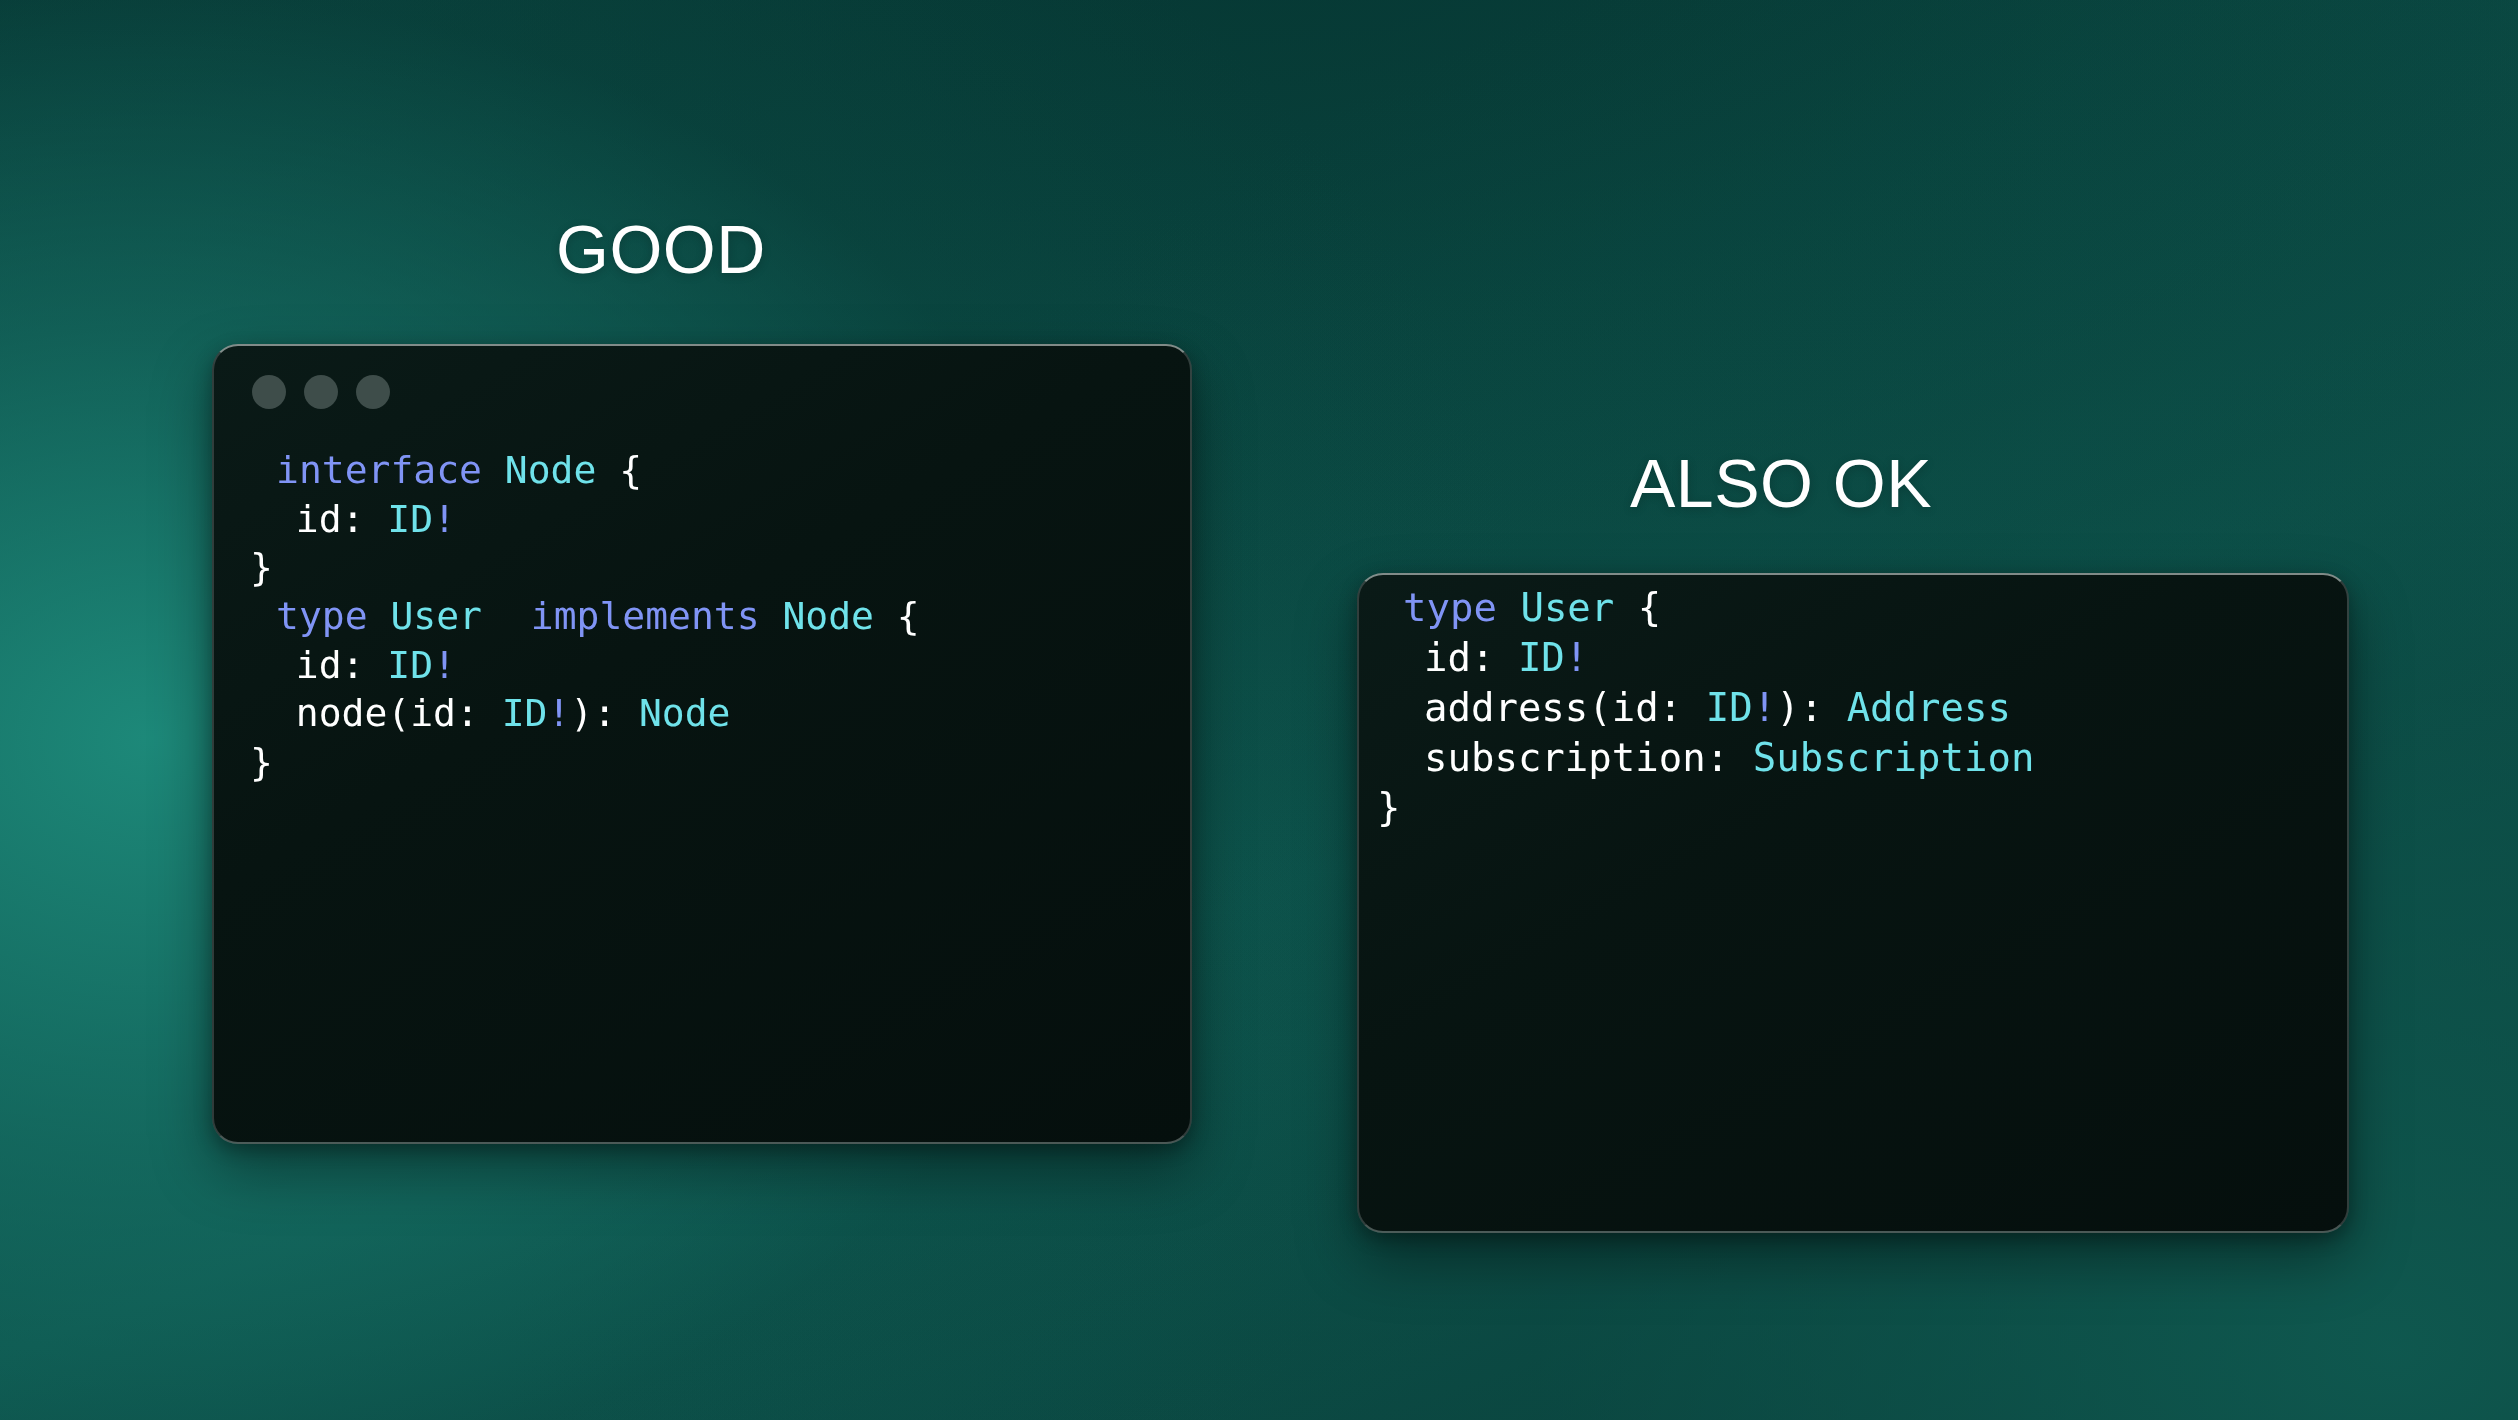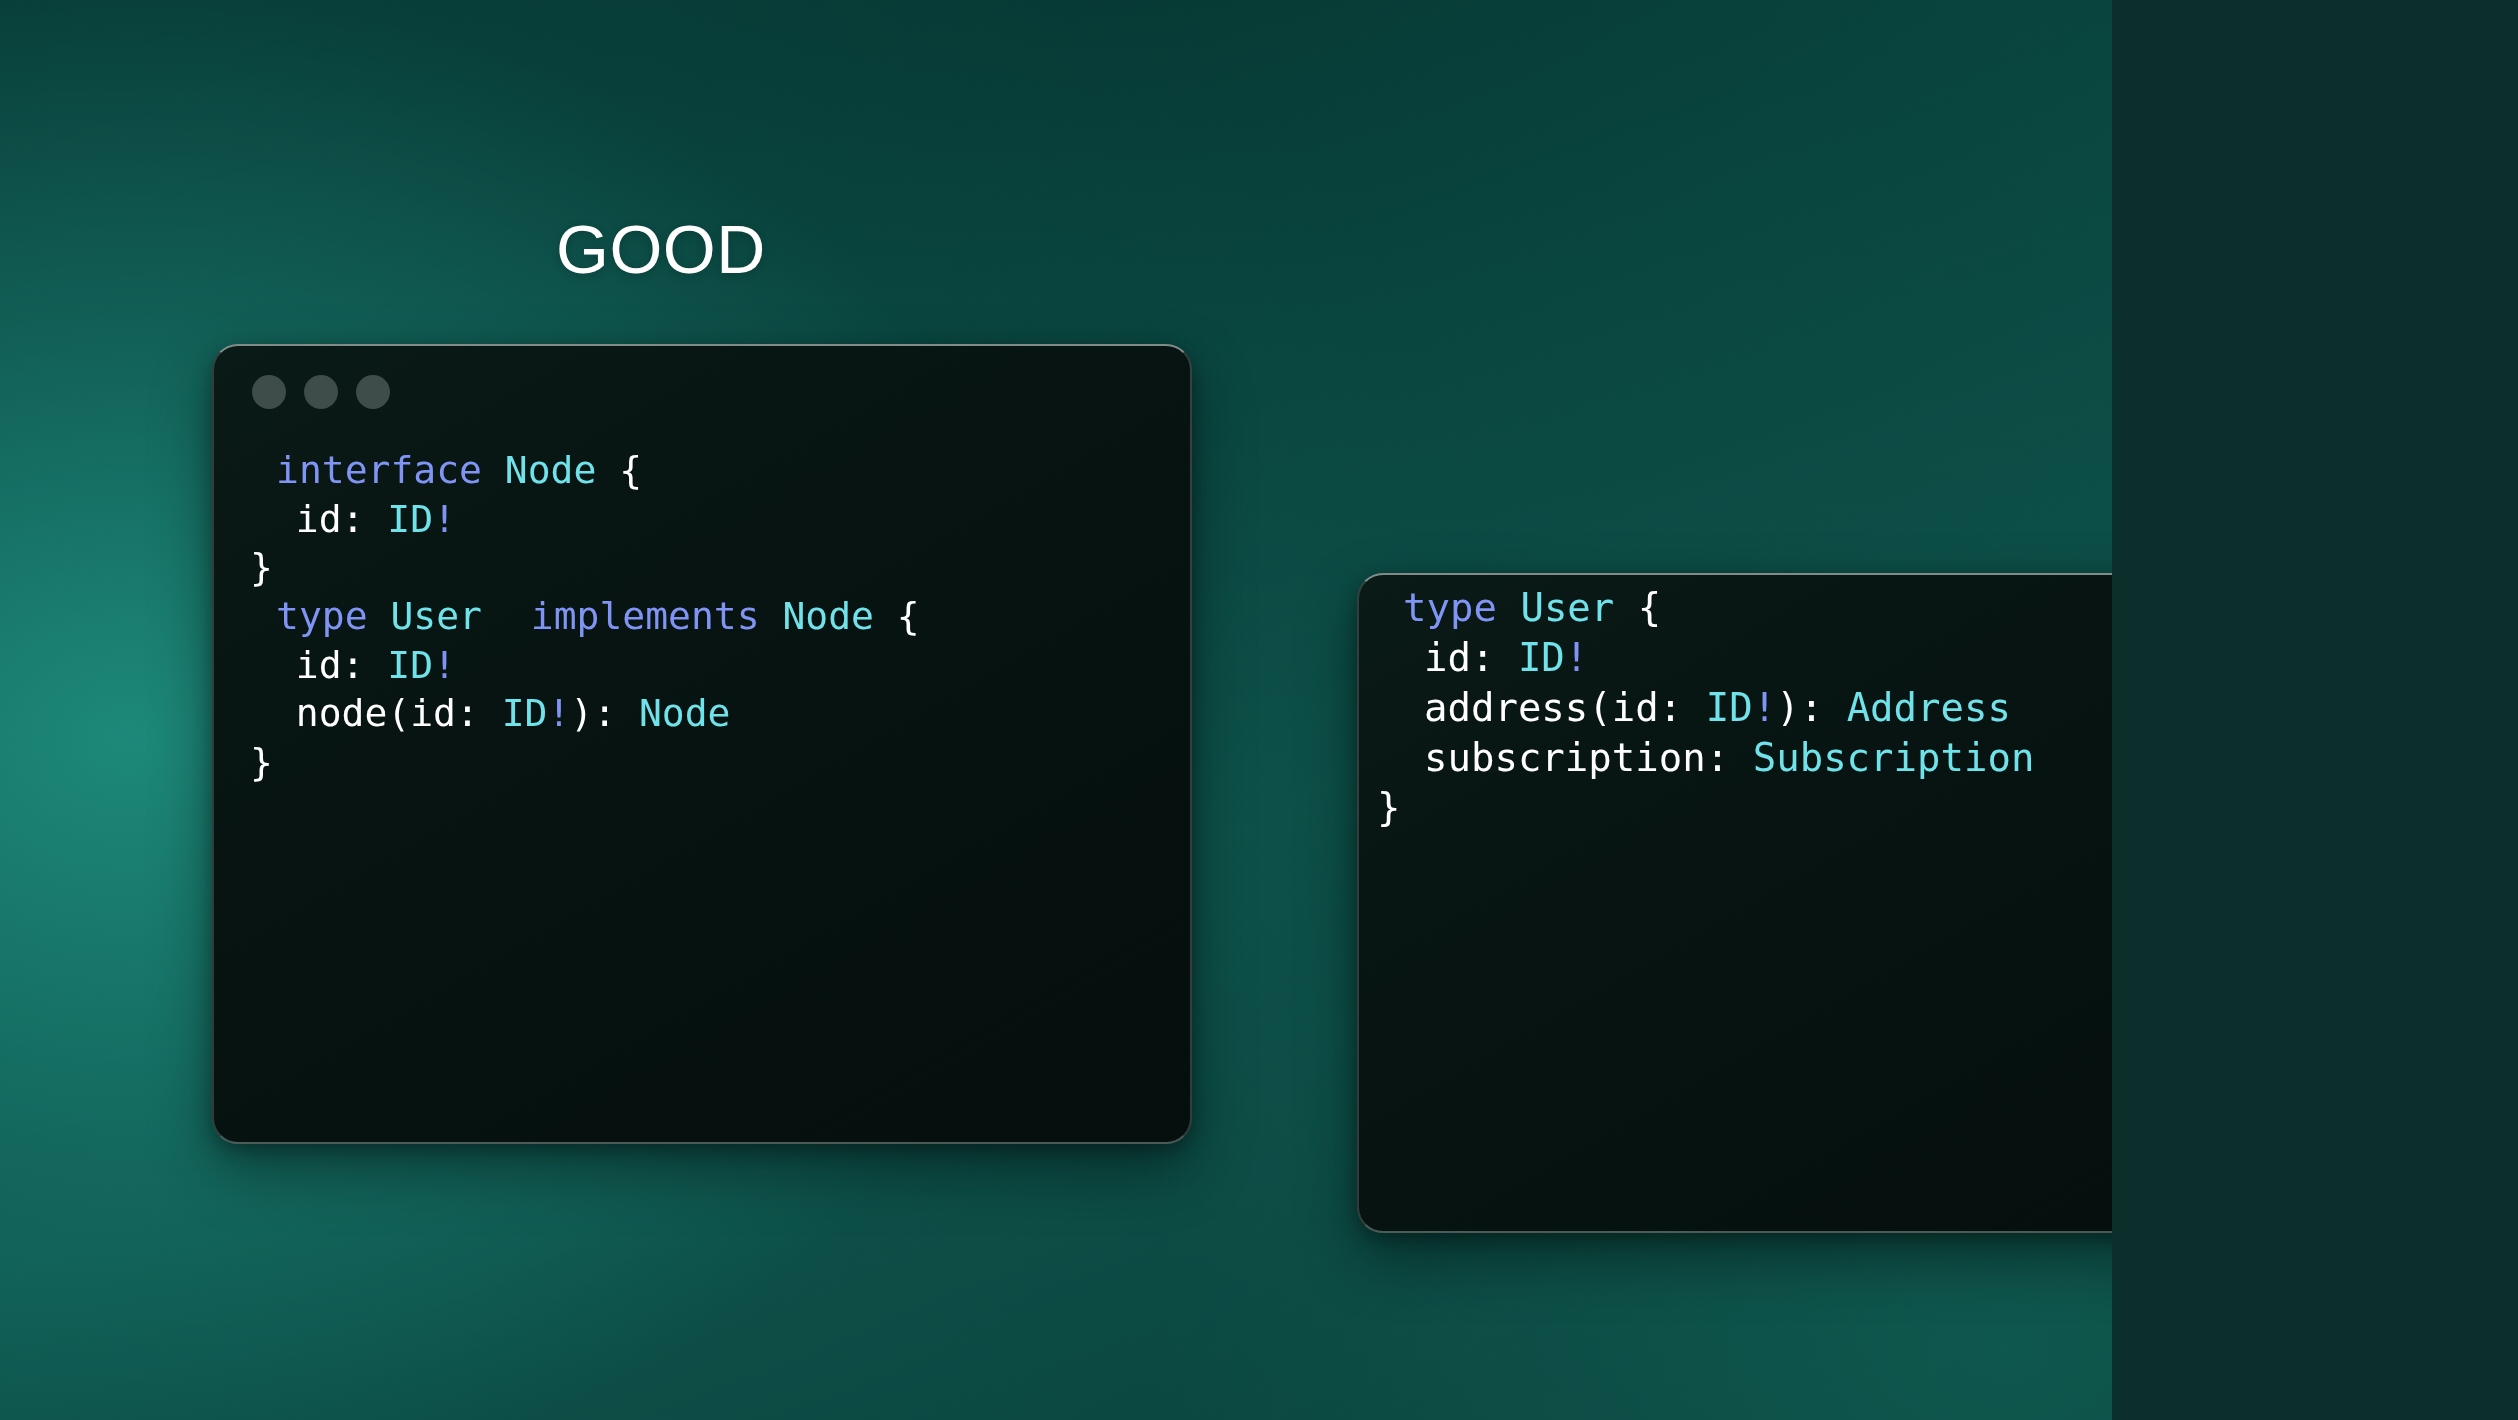--- a/index.html
+++ b/index.html
@@ -3,21 +3,21 @@
 <meta charset="utf-8">
 <style>
   html, body {
     margin: 0;
     padding: 0;
     background: #0c2f2b;
   }
 
   #stage {
     position: relative;
-    width: 2112px;
+    width: 2518px;
     height: 1420px;
     overflow: hidden;
     font-family: "Liberation Sans", sans-serif;
     background-color: #0b4a44;
     background-image:
       radial-gradient(ellipse 1400px 1100px at 6% 52%, rgba(30,140,124,0.95) 0%, rgba(25,120,108,0.55) 38%, rgba(18,90,82,0.12) 68%, rgba(10,60,55,0) 100%),
       radial-gradient(ellipse 1900px 1500px at 95% 95%, rgba(16,92,82,0.85) 0%, rgba(13,75,68,0.35) 45%, rgba(9,52,48,0) 100%),
       radial-gradient(ellipse 2200px 1300px at 50% -18%, rgba(5,52,48,0.92) 0%, rgba(7,58,53,0.45) 45%, rgba(9,62,56,0) 100%),
       linear-gradient(160deg, #073b37 0%, #0a4a44 32%, #0d564e 58%, #0a4741 82%, #083c38 100%);
   }
@@ -131,20 +131,21 @@
       <div class="dots">
         <span class="dot"></span>
         <span class="dot"></span>
         <span class="dot"></span>
       </div>
     </div>
 
     <div class="code"><div class="line"><span class="kw">interface </span><span class="ty">Node </span><span class="pn">{</span></div><div class="line"><span class="pn">  id: </span><span class="ty">ID</span><span class="bang">!</span></div><div class="line"><span class="pn">}</span></div><div class="line"><span class="kw">type </span><span class="ty">User </span><span class="kw">implements </span><span class="ty">Node </span><span class="pn">{</span></div><div class="line"><span class="pn">  id: </span><span class="ty">ID</span><span class="bang">!</span></div><div class="line"><span class="pn">  node(id: </span><span class="ty">ID</span><span class="bang">!</span><span class="pn">): </span><span class="ty">Node</span></div><div class="line"><span class="pn">}</span></div></div>
   </div>
 
+  <div class="heading" id="heading-also-ok">ALSO OK</div>
 
   <div class="window" id="window-also-ok">
 
 
     <div class="code"><div class="line"><span class="kw">type </span><span class="ty">User </span><span class="pn">{</span></div><div class="line"><span class="pn">  id: </span><span class="ty">ID</span><span class="bang">!</span></div><div class="line"><span class="pn">  address(id: </span><span class="ty">ID</span><span class="bang">!</span><span class="pn">): </span><span class="ty">Address</span></div><div class="line"><span class="pn">  subscription: </span><span class="ty">Subscription</span></div><div class="line"><span class="pn">}</span></div></div>
   </div>
 
 </div>
 
 </body></html>

